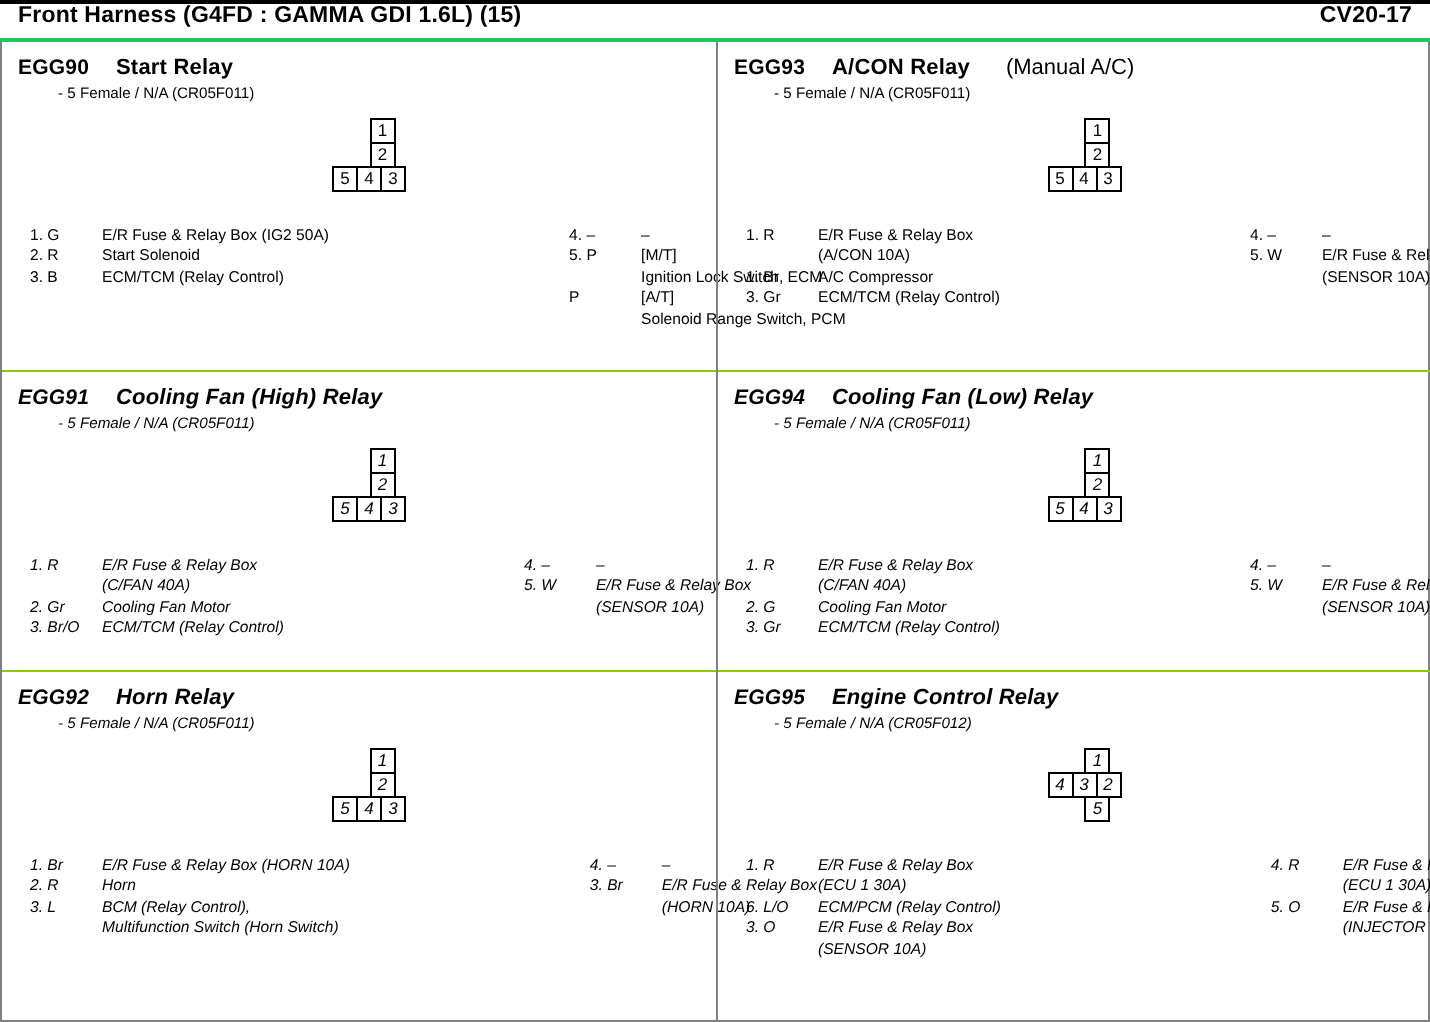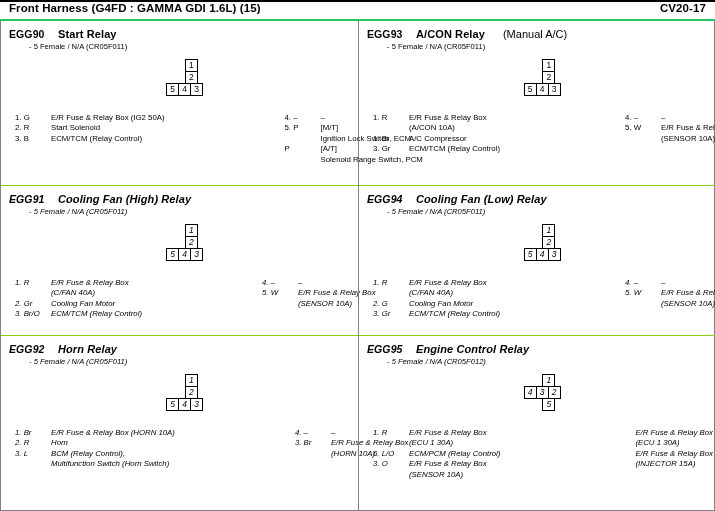--- a/index.html
+++ b/index.html
@@ -430,20 +430,26 @@
               </div>
               <div class="pin-descs">
                 <div class="pin-desc">E/R Fuse &amp; Relay Box</div>
                 <div class="pin-desc">(ECU 1 30A)</div>
                 <div class="pin-desc">ECM/PCM (Relay Control)</div>
                 <div class="pin-desc">E/R Fuse &amp; Relay Box</div>
                 <div class="pin-desc">(SENSOR 10A)</div>
               </div>
             </div>
             <div class="pin-col pin-col-right" style="margin-left: 135px;">
+              <div class="pin-nums">
+                <div class="pin-num">4. R</div>
+                <div class="pin-blank"></div>
+                <div class="pin-num">5. O</div>
+                <div class="pin-blank"></div>
+              </div>
               <div class="pin-descs">
                 <div class="pin-desc">E/R Fuse &amp; Relay Box</div>
                 <div class="pin-desc">(ECU 1 30A)</div>
                 <div class="pin-desc">E/R Fuse &amp; Relay Box</div>
                 <div class="pin-desc">(INJECTOR 15A)</div>
               </div>
             </div>
           </div>
         </div>
       </div>

